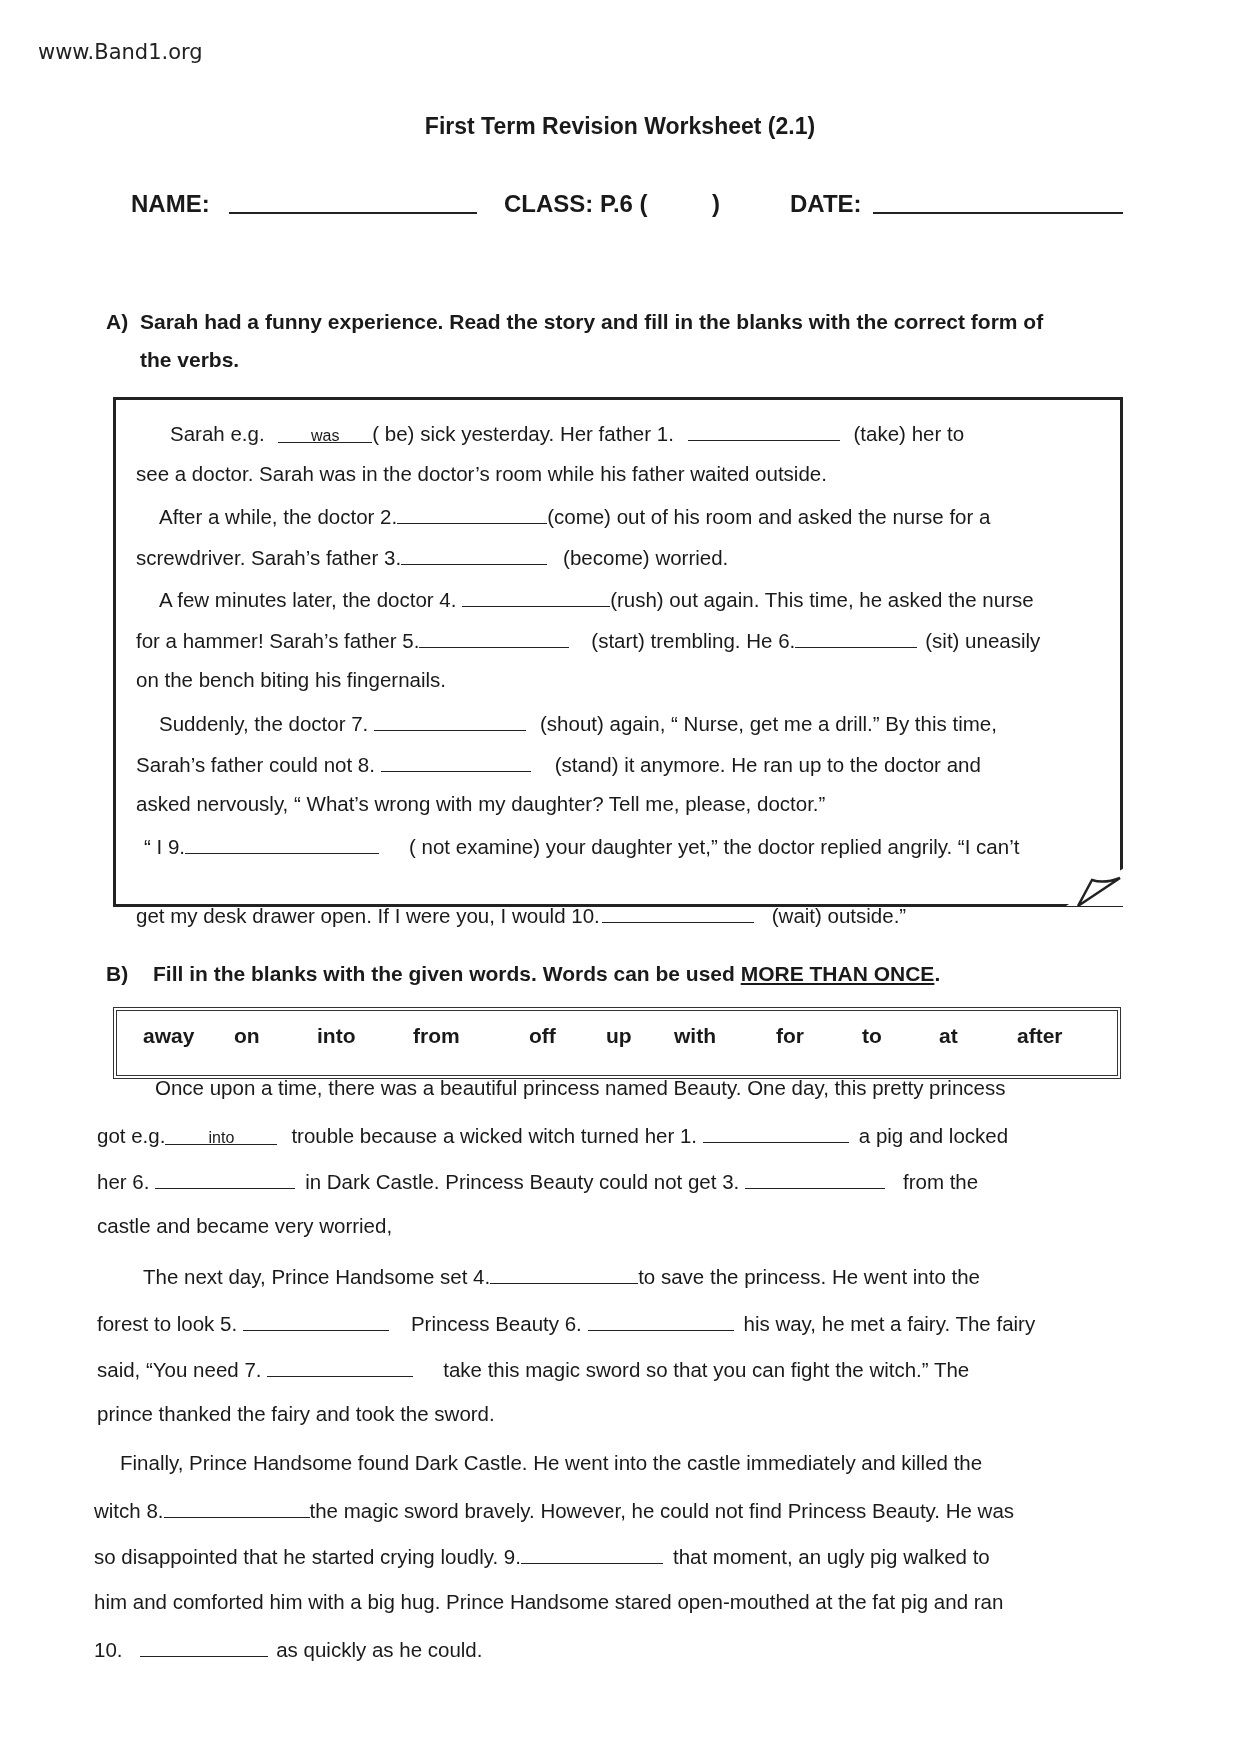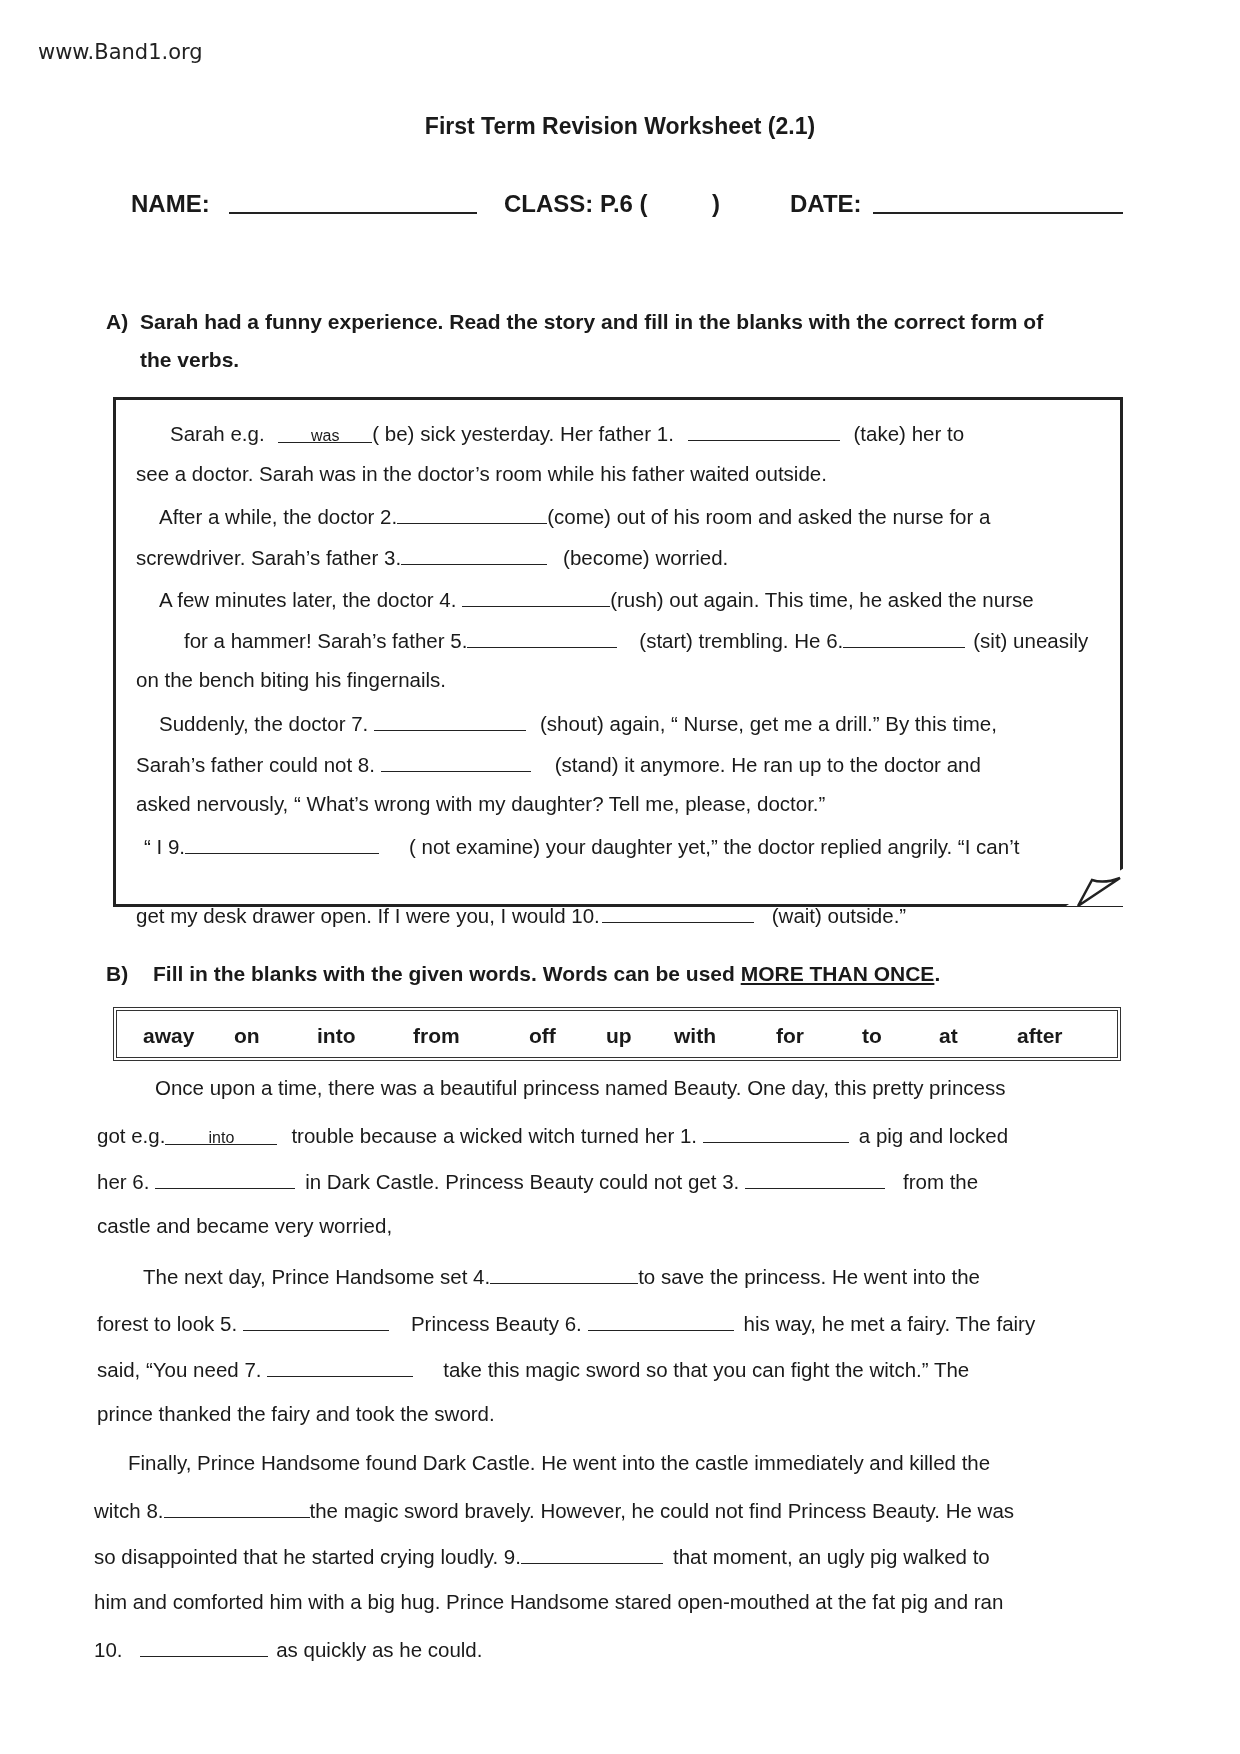--- a/index.html
+++ b/index.html
@@ -9,21 +9,21 @@
   .site { left: 38px; top: 40px; font-size: 21px; font-family: "DejaVu Sans", sans-serif; color: #222; }
   .title { left: 0; width: 1240px; top: 113px; text-align: center; font-size: 23px; font-weight: bold; }
   .hdr { top: 190px; font-size: 24px; font-weight: bold; }
   .hline { height: 0; border-bottom: 2px solid #222; }
   .instr { font-size: 21px; font-weight: bold; line-height: 37px; }
   .boxA { left: 113px; top: 397px; width: 1010px; height: 510px;
           border: 3px solid #222; border-bottom-width: 3px; box-sizing: border-box; }
   .line { position: absolute; font-size: 20.5px; white-space: nowrap; }
   .blank { display: inline-block; border-bottom: 1.6px solid #222; height: 20px; vertical-align: baseline; text-align: center; }
   .blank .ans { font-size: 16px; position: relative; top: 0; }
-  .wordbox { left: 113px; top: 1007px; width: 1008px; height: 54px;
+  .wordbox { left: 113px; top: 1007px; width: 1008px; height: 72px;
              border: 4px double #333; box-sizing: border-box; }
   .word { position: absolute; top: 13px; font-size: 21px; font-weight: bold; }
   .u { text-decoration: underline; }
   .curl { position: absolute; right: -4px; bottom: -4px; }
 </style>
 </head>
 <body>
 
 <div class="abs site">www.Band1.org</div>
 <div class="abs title">First Term Revision Worksheet (2.1)</div>
@@ -57,21 +57,21 @@
 <div class="line" style="left:159px; top:503px;">
   <span>After a while, the doctor 2.</span><span class="blank" style="width:150px;"></span><span>(come) out of his room and asked the nurse for a</span>
 </div>
 <div class="line" style="left:136px; top:544px;">
   <span>screwdriver. Sarah’s father 3.</span><span class="blank" style="width:146px;margin-right:16px;"></span><span>(become) worried.</span>
 </div>
 <div class="line" style="left:159px; top:586px;">
   <span>A few minutes later, the doctor 4.</span>
   <span class="blank" style="width:148px;"></span><span>(rush) out again. This time, he asked the nurse</span>
 </div>
-<div class="line" style="left:136px; top:627px;margin-left:48px;">
+<div class="line" style="left:136px; top:627px;">
   <span>for a hammer! Sarah’s father 5.</span><span class="blank" style="width:150px;margin-right:22px;"></span><span>(start) trembling. He 6.</span><span class="blank" style="width:122px;margin-right:8px;"></span><span>(sit) uneasily</span>
 </div>
 <div class="line" style="left:136px; top:668px;">
   <span>on the bench biting his fingernails.</span>
 </div>
 <div class="line" style="left:159px; top:710px;">
   <span>Suddenly, the doctor 7.</span>
   <span class="blank" style="width:152px;margin-right:14px;"></span><span>(shout) again, “ Nurse, get me a drill.” By this time,</span>
 </div>
 <div class="line" style="left:136px; top:751px;">
@@ -130,21 +130,21 @@
   <span class="blank" style="width:146px;margin-right:22px;"></span><span>Princess Beauty 6.</span>
   <span class="blank" style="width:146px;margin-right:10px;"></span><span>his way, he met a fairy. The fairy</span>
 </div>
 <div class="line" style="left:97px; top:1356px;text-align:center;">
   <span>said, “You need 7.</span>
   <span class="blank" style="width:146px;margin-right:30px;"></span><span>take this magic sword so that you can fight the witch.” The</span>
 </div>
 <div class="line" style="left:97px; top:1402px;">
   <span>prince thanked the fairy and took the sword.</span>
 </div>
-<div class="line" style="left:128px; top:1451px;">
+<div class="line" style="left:120px; top:1451px;">
   <span>Finally, Prince Handsome found Dark Castle. He went into the castle immediately and killed the</span>
 </div>
 <div class="line" style="left:94px; top:1497px;">
   <span>witch 8.</span><span class="blank" style="width:146px;"></span><span>the magic sword bravely. However, he could not find Princess Beauty. He was</span>
 </div>
 <div class="line" style="left:94px; top:1543px;">
   <span>so disappointed that he started crying loudly. 9.</span><span class="blank" style="width:142px;margin-right:10px;"></span><span>that moment, an ugly pig walked to</span>
 </div>
 <div class="line" style="left:94px; top:1590px;">
   <span>him and comforted him with a big hug. Prince Handsome stared open-mouthed at the fat pig and ran</span>

